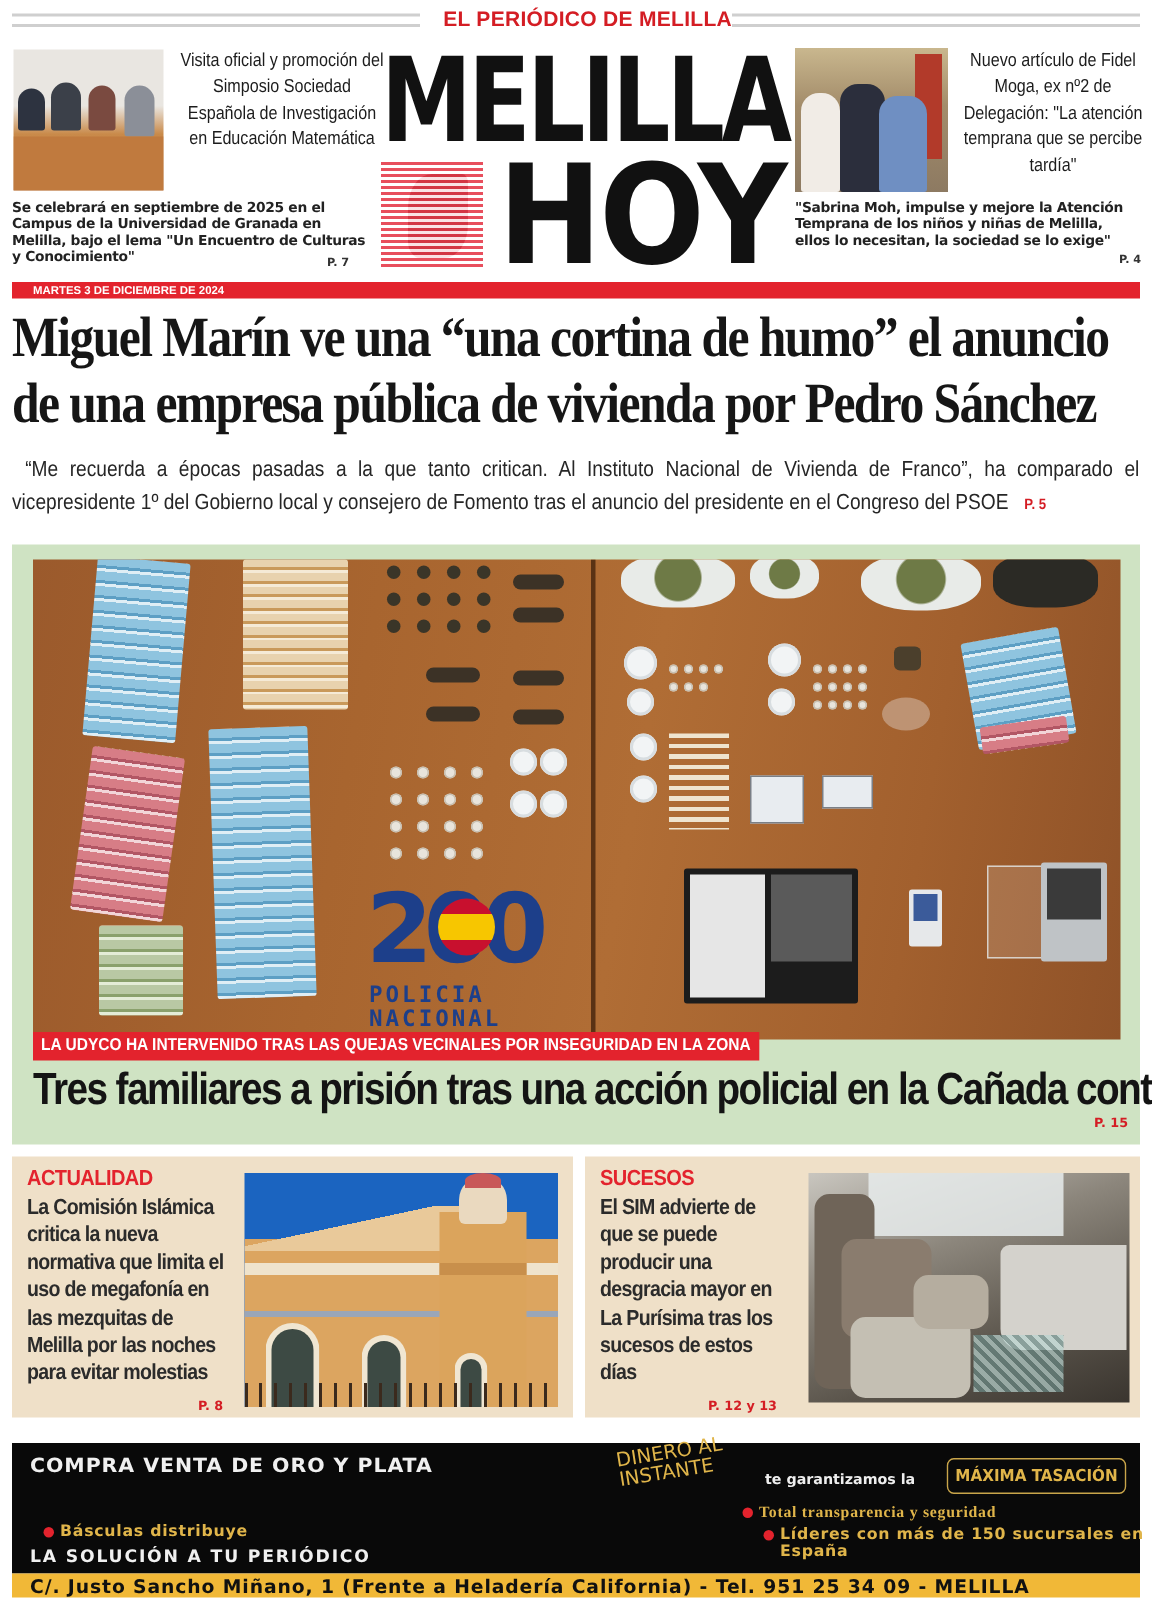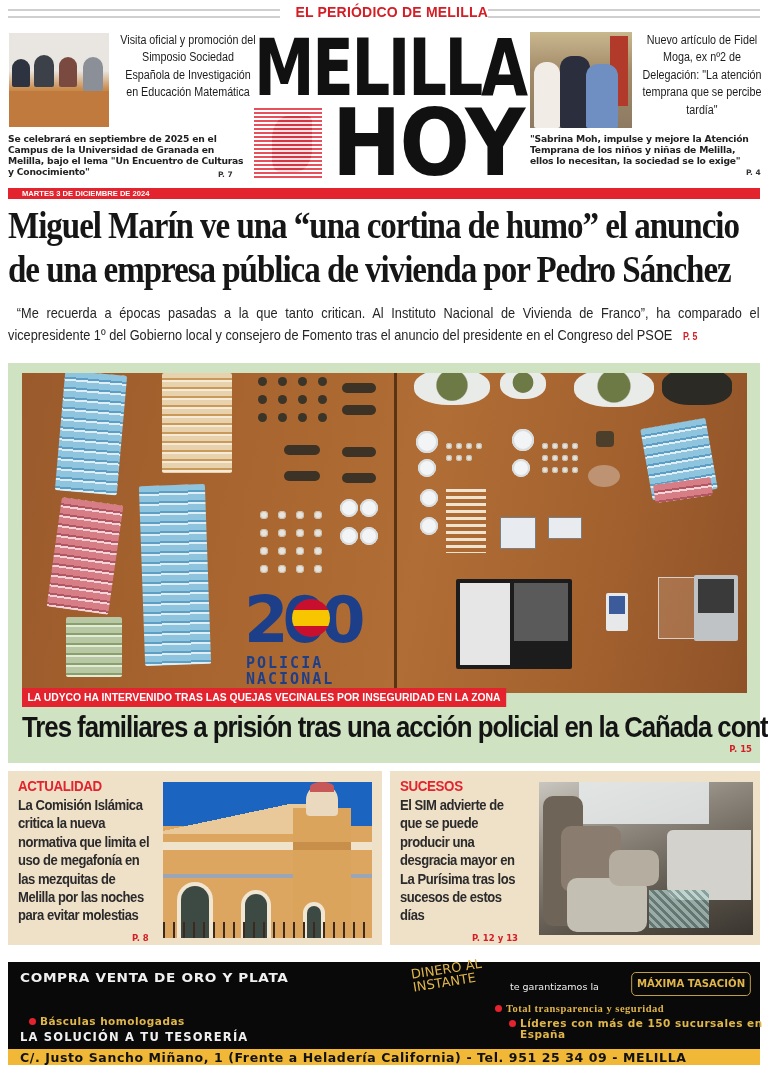--- a/index.html
+++ b/index.html
@@ -128,21 +128,21 @@
     color: #e0b54a; letter-spacing: 0.5px; }
   .ad .bul::before { content: ""; position: absolute; left: -11px; top: 2px; width: 7px; height: 7px; border-radius: 50%; background: #e3232d; }
   .ad .slogan { position: absolute; left: 12px; top: 68px; font-family: "DejaVu Sans", sans-serif; font-weight: bold;
     font-size: 11.5px; color: #f0f0f0; letter-spacing: 1.2px; }
   .ad .brand { position: absolute; left: 268px; top: 20px; width: 210px; height: 68px; }
   .ad .brand .or { position: absolute; left: 4px; top: 24px; font-family: "DejaVu Serif", serif; font-weight: bold; font-size: 34px; color: #d2a738; letter-spacing: -1px; }
   .ad .brand .oo { position: absolute; left: 56px; top: -4px; font-family: "DejaVu Serif", serif; font-weight: bold; font-size: 70px; line-height: 70px; color: #d2a738; letter-spacing: -22px; }
   .ad .brand .cash { position: absolute; left: 130px; top: 24px; font-family: "DejaVu Serif", serif; font-weight: bold; font-size: 34px; color: #d2a738; letter-spacing: -1px; }
   .ad .instant { position: absolute; left: 402px; top: 6px; font-family: "DejaVu Sans", sans-serif; font-size: 13px; line-height: 13px;
     color: #e0b54a; transform: rotate(-9deg); transform-origin: left top; }
-  .ad .guar { position: absolute; left: 502px; top: 19px; font-family: "DejaVu Sans", sans-serif; font-weight: normal; font-size: 9.5px; color: #eee; }
+  .ad .guar { position: absolute; left: 502px; top: 19px; font-family: "DejaVu Sans", sans-serif; font-weight: bold; font-size: 9.5px; color: #eee; }
   .ad .maxi { position: absolute; left: 618px; top: 10px; width: 130px; height: 24px; border: 1.5px solid #c9a54a; border-radius: 5px;
     font-family: "DejaVu Sans", sans-serif; font-weight: bold; font-size: 11px; line-height: 21px; color: #e0b54a; text-align: center; transform: scaleX(0.92); }
   .ad .addr { position: absolute; left: 0; top: 87px; width: 752px; height: 18px; background: #f1b837;
     font-family: "DejaVu Sans", sans-serif; font-weight: bold; font-size: 12.5px; line-height: 18px; color: #111;
     padding-left: 12px; letter-spacing: 0.6px; white-space: nowrap; }
 </style>
 </head>
 <body>
 
 <div class="top-rule left">
@@ -336,21 +336,21 @@
     <div class="seat" style="left:22px;top:44px;width:60px;height:66px;"></div>
     <div class="seat cushion" style="left:28px;top:96px;width:80px;height:54px;"></div>
     <div class="seat cushion" style="left:70px;top:68px;width:50px;height:36px;background:#b5ad9f;"></div>
     <div class="dash"></div>
     <div class="glass"></div>
   </div>
 </div>
 
 <div class="ad">
   <div class="a-title">COMPRA VENTA DE ORO Y PLATA</div>
-  <div class="bul" style="left:32px;top:54px;width:240px;">Básculas homologadas</div>
-  <div class="slogan">LA SOLUCIÓN A TU TESORERÍA</div>
+  <div class="bul" style="left:32px;top:54px;width:240px;">Básculas distribuye</div>
+  <div class="slogan">LA SOLUCIÓN A TU PERIÓDICO</div>
   <div class="instant" style="width:100px;">DINERO AL INSTANTE</div>
   <div class="guar">te garantizamos la</div>
   <div class="maxi">MÁXIMA TASACIÓN</div>
   <div class="bul" style="left:498px;top:41px;width:250px;font-family:Liberation Serif, serif;">Total transparencia y seguridad</div>
   <div class="bul" style="left:512px;top:56px;width:250px;">Líderes con más de 150 sucursales en España</div>
   <div class="addr">C/. Justo Sancho Miñano, 1 (Frente a Heladería California) - Tel. 951 25 34 09 - MELILLA</div>
 </div>
 
 </body></html>

